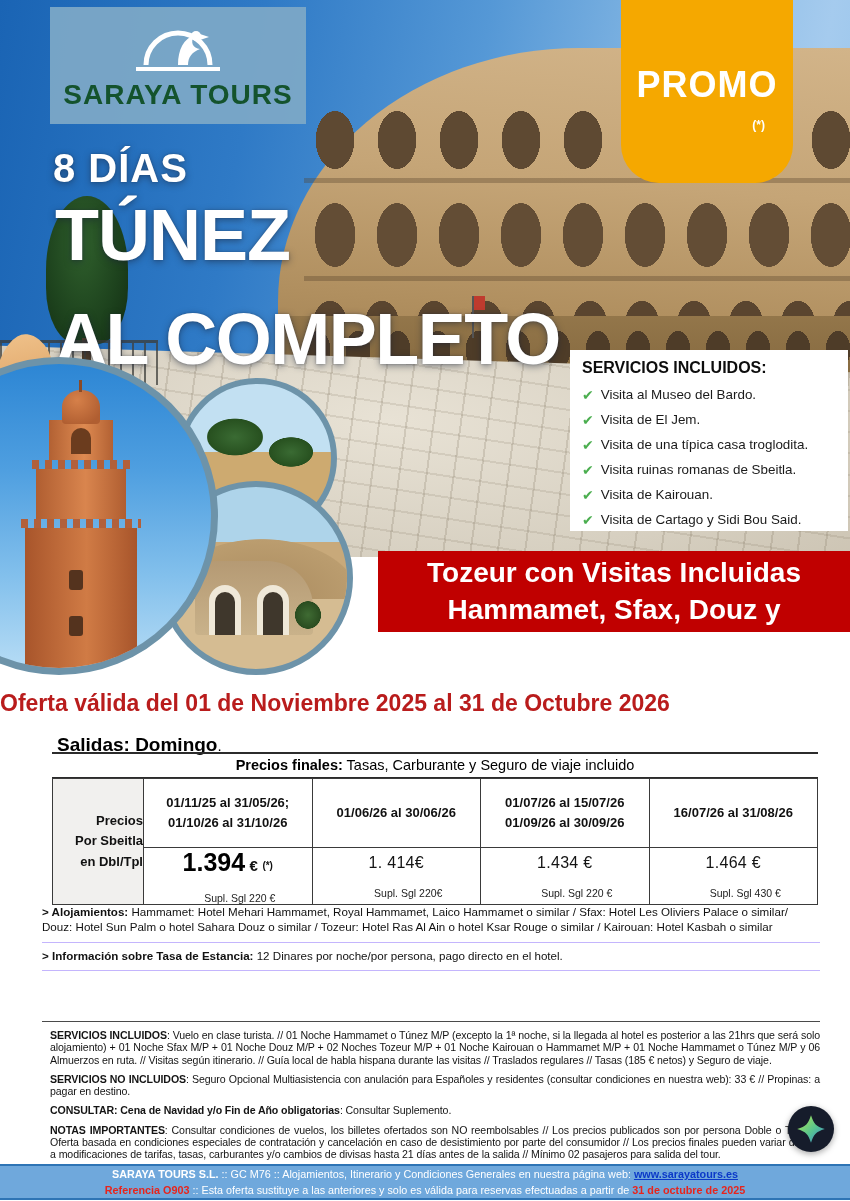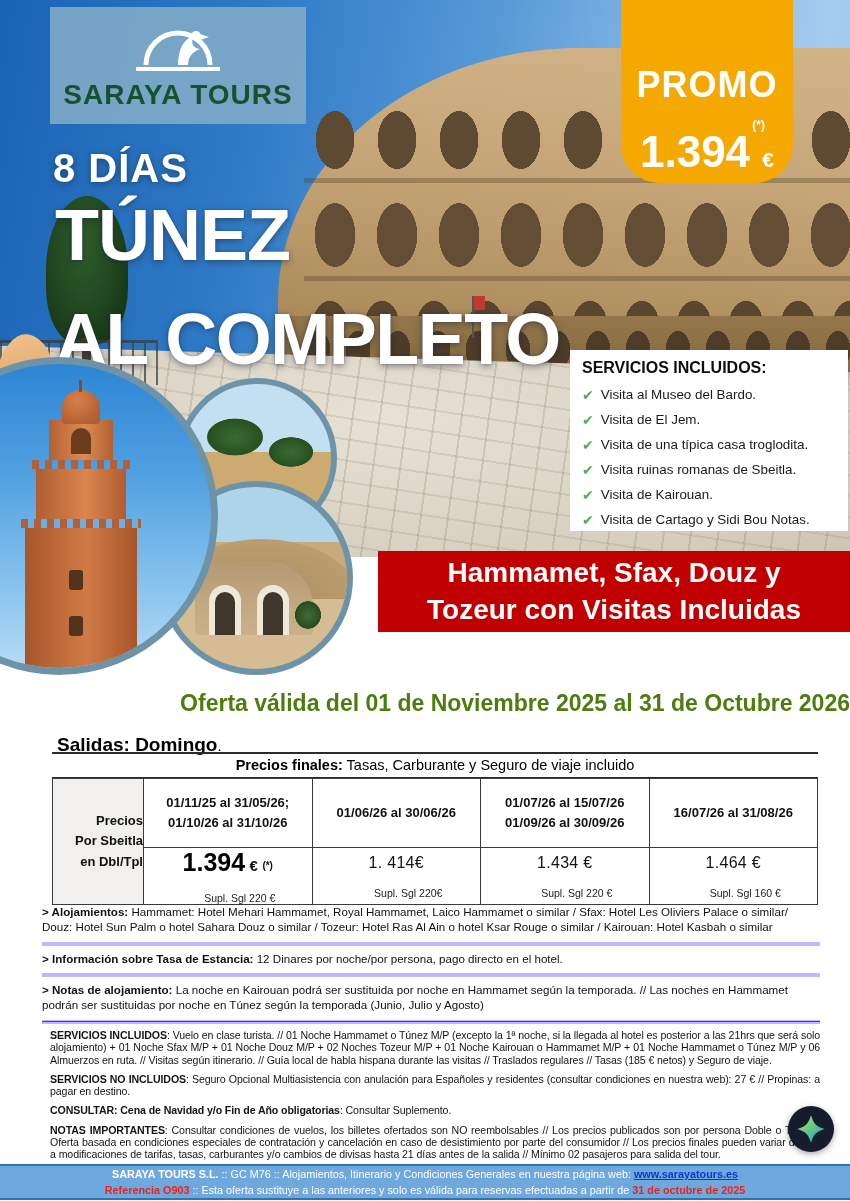--- a/index.html
+++ b/index.html
@@ -98,21 +98,21 @@
         background:linear-gradient(180deg,#aed4ea 0 30%,#c8a97a 30% 52%,#d5bc92 52% 100%);}
   .trog-hill{position:absolute;left:0;top:52px;width:194px;height:60px;background:radial-gradient(ellipse at 50% 100%,#a98a5e 0%,#bb9d6f 70%,rgba(0,0,0,0) 71%);}
   .trog-face{position:absolute;left:30px;bottom:34px;width:118px;height:74px;background:linear-gradient(180deg,#b59a74,#c9b28a);border-radius:22px 46px 4px 4px;}
   .arch{position:absolute;bottom:0;width:32px;height:50px;background:#efe8d8;border-radius:16px 16px 0 0;}
   .a1{left:14px;} .a2{left:62px;}
   .arch i{position:absolute;left:6px;right:6px;top:7px;bottom:0;background:#3f372c;border-radius:10px 10px 0 0;display:block;}
   .bush{position:absolute;right:22px;bottom:36px;width:34px;height:36px;border-radius:50%;
         background:radial-gradient(closest-side,#3f6b33,#2a4c20 75%,rgba(0,0,0,0) 78%);}
 
   
-  .validity{left:0;top:690px;width:850px;text-align:right;font-size:23px;font-weight:bold;color:#4d7c0f;z-index:2;}
+  .validity{left:0;top:690px;width:850px;text-align:left;font-size:23px;font-weight:bold;color:#b91c1c;z-index:2;}
   .salidas{left:57px;top:734px;font-size:19px;font-weight:bold;color:#000;}
   .salidas .dot{font-weight:normal;font-size:15px;}
   .table-wrap{left:52px;top:752px;width:766px;}
   .pt-caption{border-top:2px solid #2b2b2b;border-bottom:1.5px solid #2b2b2b;text-align:center;
         font-size:14.5px;padding:3px 0 4px;color:#000;}
   .pt-caption .b{font-weight:bold;}
   table.pt{width:100%;border-collapse:collapse;table-layout:fixed;}
   table.pt td{border:1.5px solid #3a3a3a;text-align:center;vertical-align:middle;padding:0;}
   td.rowlabel{width:90px;background:#f1f0ee;font-size:13px;font-weight:bold;line-height:1.55;border-bottom:3px solid #151515;}
   td.rowlabel span{display:block;text-align:right;}
@@ -120,21 +120,21 @@
   td.dates span{display:block;}
   td.price{height:52px;border-top:1px solid #bdbdbd;border-bottom:3px solid #151515;}
   .pbig{font-size:25px;font-weight:bold;color:#000;}
   .pcur{font-size:15px;font-weight:bold;}
   .past{font-size:10px;font-weight:bold;vertical-align:2px;}
   .preg{font-size:16px;color:#141414;letter-spacing:.3px;}
   .supl{font-size:10.5px;color:#222;margin-top:15px;padding-left:24px;}
 
   
   .notes{left:42px;top:899px;width:778px;}
-  .note{border-bottom:4px solid #c4b5fd;padding:6px 0 7px;font-size:11.6px;line-height:1.28;color:#111;}
+  .note{border-bottom:1px solid #c4b5fd;padding:6px 0 7px;font-size:11.6px;line-height:1.28;color:#111;}
   .note .lb{font-weight:bold;}
   .divider{left:42px;top:1021px;width:778px;border-top:1.5px solid #4a4a4a;}
 
   
   .fineprint{left:50px;top:1029px;width:770px;font-size:10.6px;line-height:1.16;color:#141414;letter-spacing:-.1px;text-align:justify;}
   .fineprint p{margin:0 0 7px 0;}
   .fineprint .lb{font-weight:bold;}
 
   
   .footer{left:0;top:1164px;width:850px;height:31px;background:#6FA8DC;border-top:2px solid #2E74B5;border-bottom:2px solid #2E74B5;
@@ -178,24 +178,20 @@
       <circle cx="66" cy="15" r="5" fill="#ffffff"></circle>
       <path d="M70 13 L79 16 L70 19 Z" fill="#ffffff"></path>
       <rect x="6" y="46" width="84" height="4" fill="#ffffff"></rect>
     </svg>
     <div class="brand">SARAYA TOURS</div>
   </div>
 
   <div class="abs promo">
     <div class="promo-label">PROMO</div>
     <span class="promo-ast">(*)</span>
-    <div class="promo-price">
-      <span>1.394</span>
-      <span class="promo-cur">€</span>
-    </div>
   </div>
 
   <div class="title t1">8 DÍAS</div>
   <div class="title t2">TÚNEZ</div>
   <div class="title t3">AL COMPLETO</div>
 
   <div class="abs services">
     <div class="services-title">SERVICIOS INCLUIDOS:</div>
     <div class="svc">
         <span class="check">✔</span>
@@ -212,21 +208,21 @@
     <div class="svc">
         <span class="check">✔</span>
         <span>Visita ruinas romanas de Sbeitla.</span>
       </div>
     <div class="svc">
         <span class="check">✔</span>
         <span>Visita de Kairouan.</span>
       </div>
     <div class="svc">
         <span class="check">✔</span>
-        <span>Visita de Cartago y Sidi Bou Notas.</span>
+        <span>Visita de Cartago y Sidi Bou Said.</span>
       </div>
   </div>
 
   <div class="hand"></div>
 
   <div class="circle c-palms">
     <div class="palm p1"></div>
     <div class="palm p2"></div>
   </div>
   <div class="circle c-trog">
@@ -250,22 +246,22 @@
       <div class="tw-top"></div>
       <div class="dome"></div>
       <div class="finial"></div>
       <div class="twin w1"></div>
       <div class="twin w2"></div>
       <div class="twin w3"></div>
     </div>
   </div>
 
   <div class="abs banner">
+    <span>Tozeur con Visitas Incluidas</span>
     <span>Hammamet, Sfax, Douz y</span>
-    <span>Tozeur con Visitas Incluidas</span>
   </div>
 
   <div class="abs validity">Oferta válida del 01 de Noviembre 2025 al 31 de Octubre 2026</div>
   <div class="abs salidas">
     <span>Salidas: Domingo</span><span class="dot">.</span>
   </div>
 
   <div class="abs table-wrap">
     <div class="pt-caption">
       <span class="b">Precios finales:</span><span> Tasas, Carburante y Seguro de viaje incluido</span>
@@ -305,37 +301,36 @@
         <td class="price">
           <div class="preg">1. 414€</div>
           <div class="supl">Supl. Sgl 220€</div>
         </td>
         <td class="price">
           <div class="preg">1.434 €</div>
           <div class="supl">Supl. Sgl 220 €</div>
         </td>
         <td class="price">
           <div class="preg">1.464 €</div>
-          <div class="supl">Supl. Sgl 160 €</div>
+          <div class="supl">Supl. Sgl 430 €</div>
         </td>
       </tr>
     </tbody>
       </table>
   </div>
 
   <div class="abs notes">
     <div class="note"><span class="lb">&gt; Alojamientos:</span><span> Hammamet: Hotel Mehari Hammamet, Royal Hammamet, Laico Hammamet o similar / Sfax: Hotel Les Oliviers Palace o similar/ Douz: Hotel Sun Palm o hotel Sahara Douz o similar / Tozeur: Hotel Ras Al Ain o hotel Ksar Rouge o similar / Kairouan: Hotel Kasbah o similar</span></div>
     <div class="note"><span class="lb">&gt; Información sobre Tasa de Estancia:</span><span>  12 Dinares por noche/por persona, pago directo en el hotel.</span></div>
-    <div class="note"><span class="lb">&gt; Notas de alojamiento:</span><span> La noche en Kairouan podrá ser sustituida por noche en Hammamet según la temporada. // Las noches en Hammamet podrán ser sustituidas por noche en Túnez según la temporada (Junio, Julio y Agosto)</span></div>
   </div>
   <div class="abs divider"></div>
 
   <div class="abs fineprint">
     <p><span class="lb">SERVICIOS INCLUIDOS</span><span>: Vuelo en clase turista. // 01 Noche Hammamet o Túnez M/P (excepto la 1ª noche, si la llegada al hotel es posterior a las 21hrs que será solo alojamiento) + 01 Noche Sfax M/P + 01 Noche Douz M/P + 02 Noches Tozeur M/P + 01 Noche Kairouan o Hammamet M/P + 01 Noche Hammamet o Túnez M/P y 06 Almuerzos en ruta. // Visitas según itinerario. // Guía local de habla hispana durante las visitas // Traslados regulares // Tasas (185 € netos) y Seguro de viaje.</span></p>
-    <p><span class="lb">SERVICIOS NO INCLUIDOS</span><span>: Seguro Opcional Multiasistencia con anulación para Españoles y residentes (consultar condiciones en nuestra web): 27 € // Propinas: a pagar en destino.</span></p>
+    <p><span class="lb">SERVICIOS NO INCLUIDOS</span><span>: Seguro Opcional Multiasistencia con anulación para Españoles y residentes (consultar condiciones en nuestra web): 33 € // Propinas: a pagar en destino.</span></p>
     <p><span class="lb">CONSULTAR: Cena de Navidad y/o Fin de Año obligatorias</span><span>: Consultar Suplemento.</span></p>
     <p><span class="lb">NOTAS IMPORTANTES</span><span>: Consultar condiciones de vuelos, los billetes ofertados son NO reembolsables // Los precios publicados son por persona Doble o Triple // Oferta basada en condiciones especiales de contratación y cancelación en caso de desistimiento por parte del consumidor // Los precios finales pueden variar debido a modificaciones de tarifas, tasas, carburantes y/o cambios de divisas hasta 21 días antes de la salida // Mínimo 02 pasajeros para salida del tour.</span></p>
   </div>
 
   <div class="abs footer">
     <div>
       <span class="b">SARAYA TOURS S.L.</span><span> :: GC M76 ::  Alojamientos, Itinerario y Condiciones Generales en nuestra página web:  </span><a>www.sarayatours.es</a>
     </div>
     <div>
       <span class="red">Referencia O903</span><span> :: Esta oferta sustituye a las anteriores y solo es válida para reservas efectuadas a partir de </span><span class="red">31 de octubre de 2025</span>

